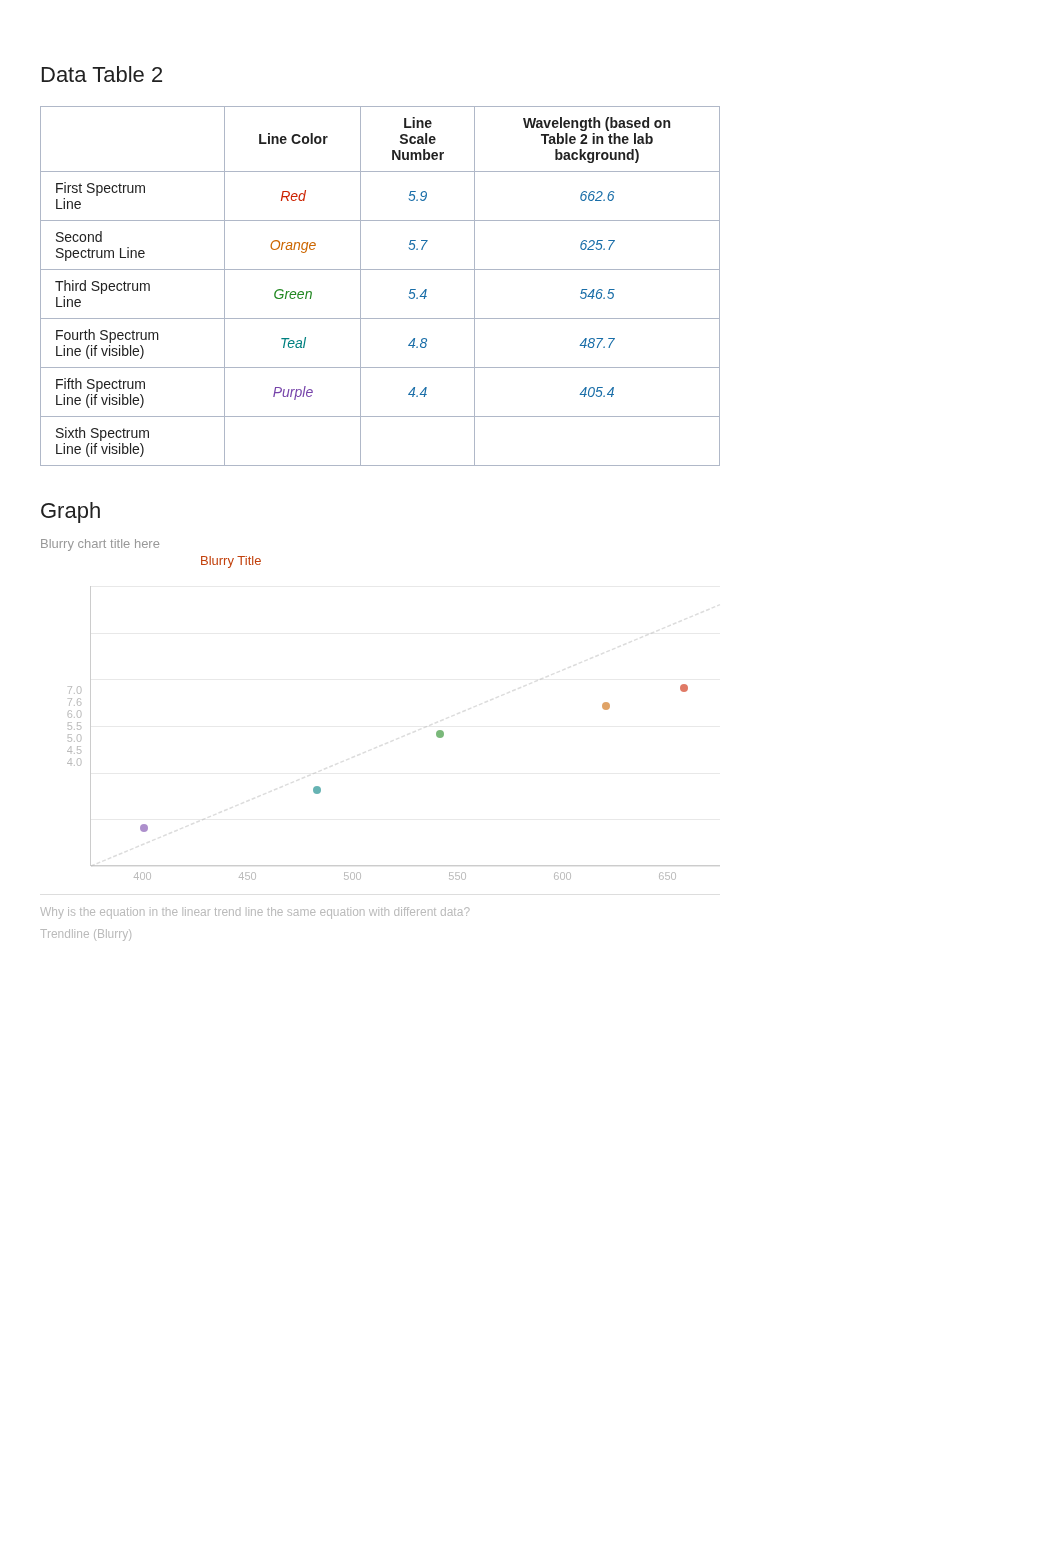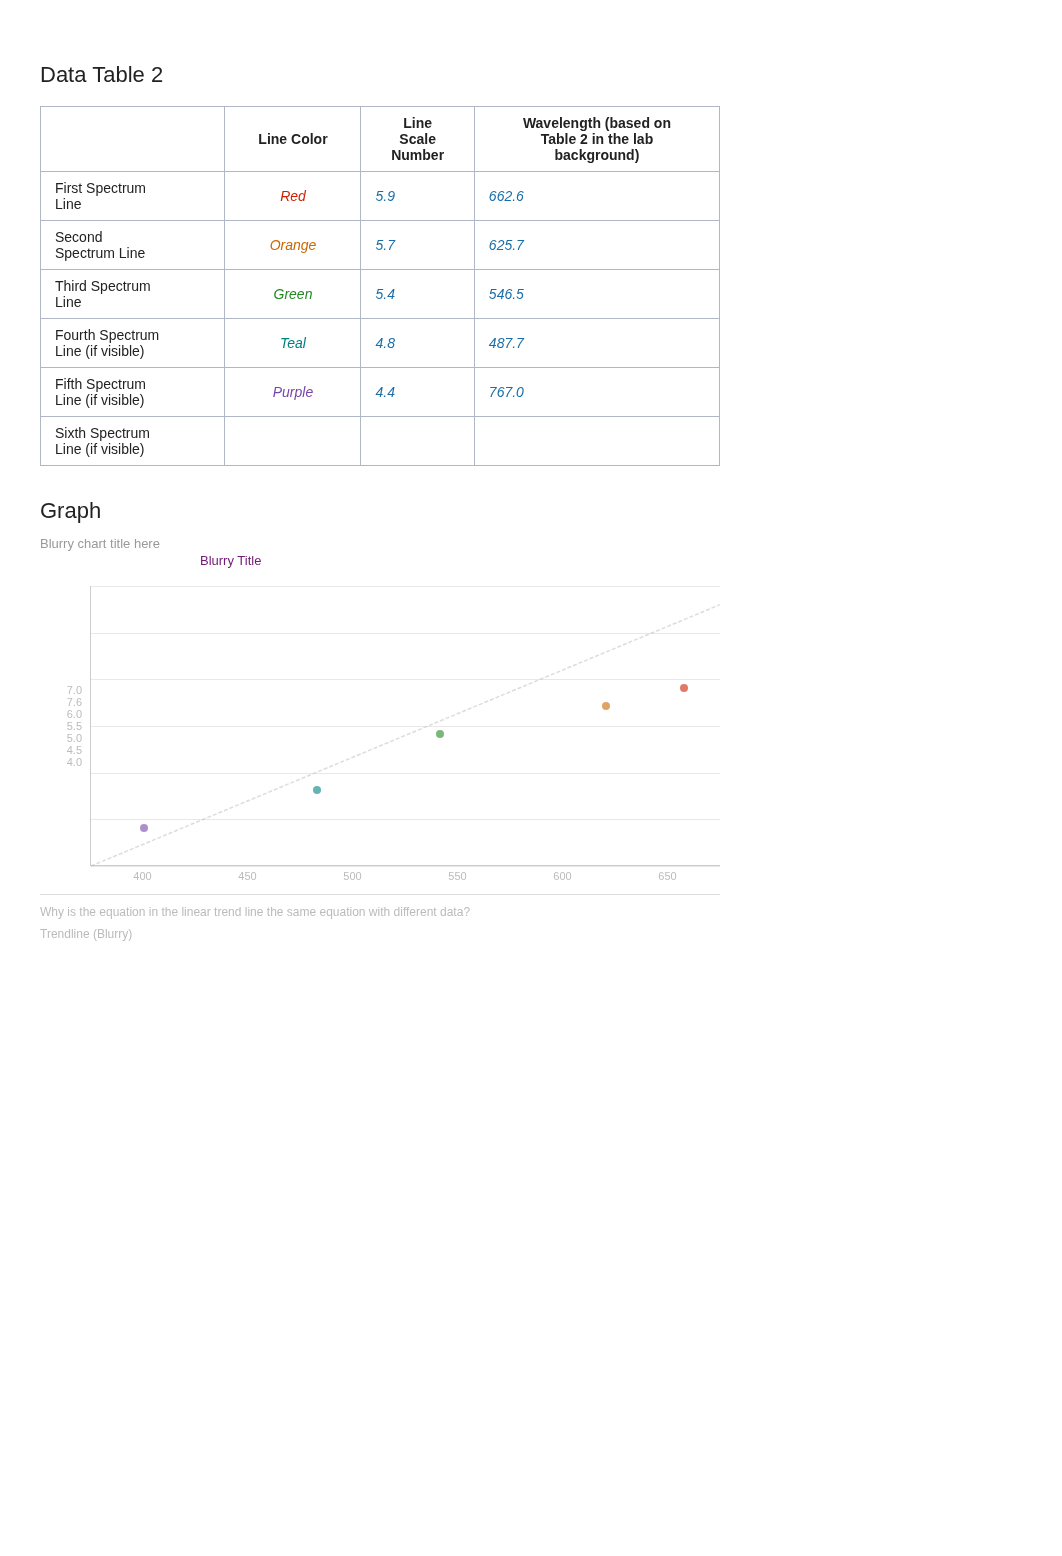--- a/index.html
+++ b/index.html
@@ -41,21 +41,21 @@
       color: #222;
       font-size: 14px;
     }
     td.color-cell {
       font-style: italic;
       text-align: center;
       font-size: 14px;
     }
     td.num-cell {
       font-style: italic;
-      text-align: left;
+      text-align: center;
       font-size: 14px;
       color: #1a6ea8;
     }
     .color-red { color: #cc2200; }
     .color-orange { color: #cc6600; }
     .color-green { color: #228822; }
     .color-teal { color: #008080; }
     .color-purple { color: #7744aa; }
     .section-graph h2 {
       margin-bottom: 12px;
@@ -70,21 +70,21 @@
       margin-bottom: 18px;
     }
     .graph-main-title {
       font-size: 13px;
       color: #999;
       font-weight: normal;
       margin-bottom: 2px;
     }
     .graph-subtitle {
       font-size: 13px;
-      color: #701a75;
+      color: #c2410c;
       margin-left: 160px;
     }
     .graph-y-axis {
       display: flex;
       flex-direction: column;
       justify-content: center;
       align-items: flex-end;
       height: 280px;
       padding-right: 8px;
       width: 50px;
@@ -181,21 +181,21 @@
       <tr>
     <td class="row-label">Fourth Spectrum<br>Line (if visible)</td>
     <td class="color-cell color-teal">Teal</td>
     <td class="num-cell">4.8</td>
     <td class="num-cell">487.7</td>
   </tr>
       <tr>
     <td class="row-label">Fifth Spectrum<br>Line (if visible)</td>
     <td class="color-cell color-purple">Purple</td>
     <td class="num-cell">4.4</td>
-    <td class="num-cell">767.0</td>
+    <td class="num-cell">405.4</td>
   </tr>
       <tr>
     <td class="row-label">Sixth Spectrum<br>Line (if visible)</td>
     <td class="color-cell "></td>
     <td class="num-cell"></td>
     <td class="num-cell"></td>
   </tr>
     </tbody>
 </table>
 

